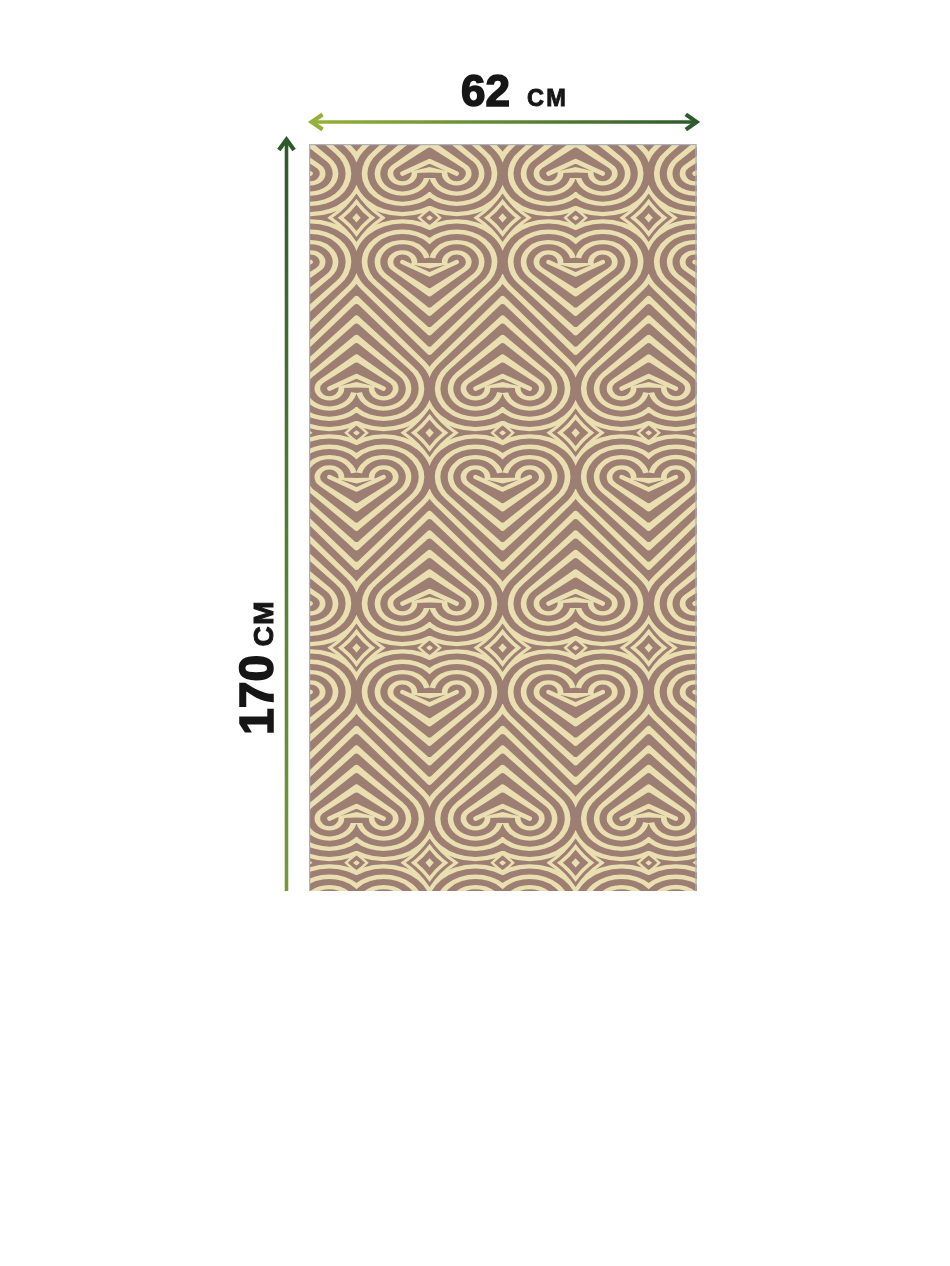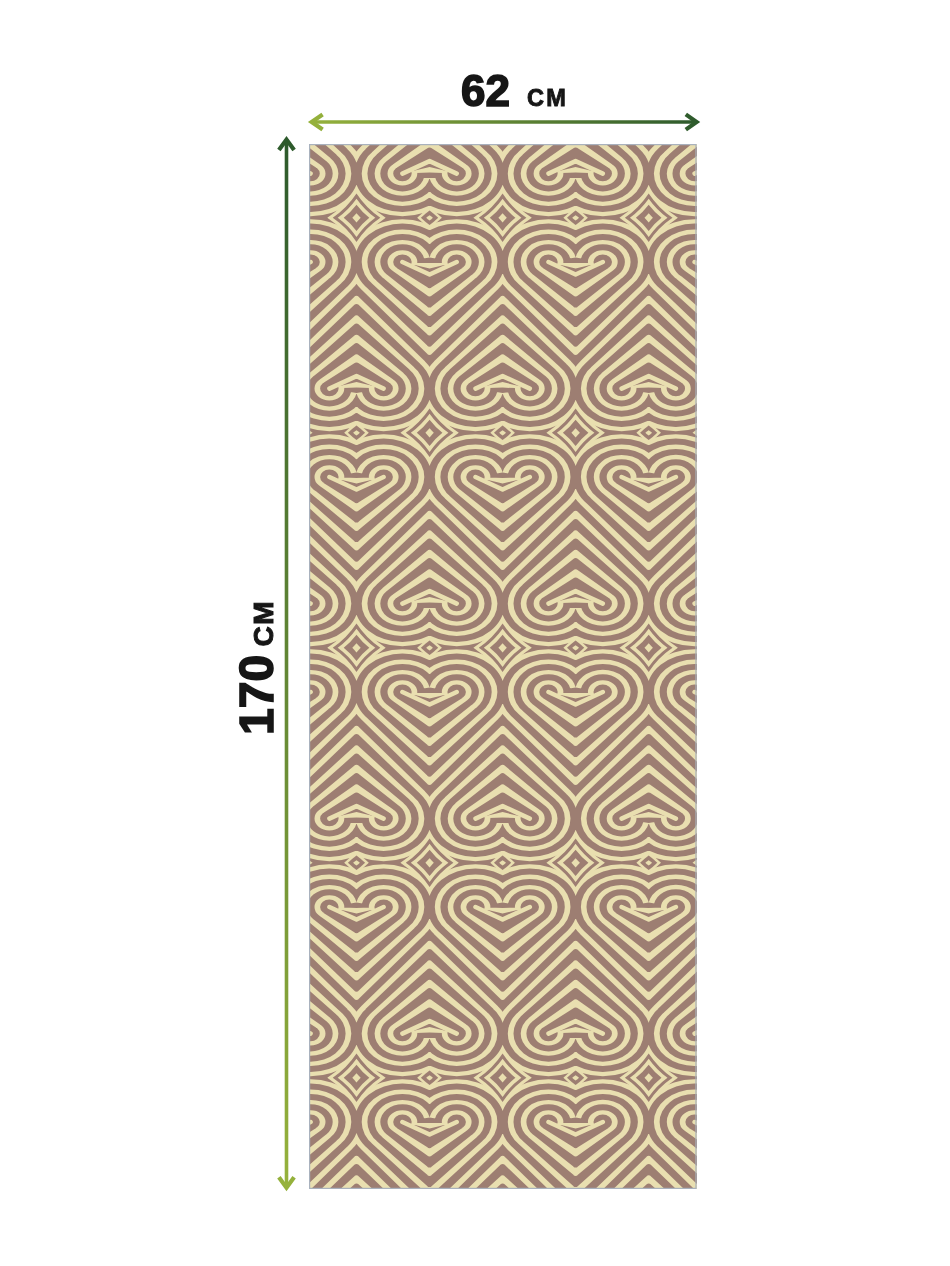--- a/index.html
+++ b/index.html
@@ -1,15 +1,15 @@
 <!DOCTYPE html>
 <html><head><meta charset="utf-8">
 <style>
 html,body{margin:0;padding:0;background:#fff}
-#page{position:relative;width:950px;height:1266px;background:#fff;overflow:hidden;font-family:"Liberation Sans",sans-serif}
+#page{position:relative;width:950px;height:891px;background:#fff;overflow:hidden;font-family:"Liberation Sans",sans-serif}
 </style></head>
 <body>
 
 <div id="page">
 
 <svg style="position:absolute;left:309px;top:144.2px" width="387.6" height="1045" viewBox="309 144.2 387.6 1045">
       <rect x="309" y="144.2" width="387.6" height="1045" fill="#9d7e72"></rect>
       <g>
         <path d="M103.8 47.2a79.4 63.3 0 1 1 158.8 0a79.4 63.3 0 1 1 -158.8 0M158.2 47.2a79.4 63.3 0 1 1 158.8 0a79.4 63.3 0 1 1 -158.8 0M207.8 176.7a2.6 2.6 0 1 1 5.2 0a2.6 2.6 0 1 1 -5.2 0M237.6 47.2L300.8 85.4L212.3 178.5L208.5 178.5L120 85.4L183.2 47.2ZM103.8 -41.2a79.4 63.3 0 1 1 158.8 0a79.4 63.3 0 1 1 -158.8 0M158.2 -41.2a79.4 63.3 0 1 1 158.8 0a79.4 63.3 0 1 1 -158.8 0M207.8 -170.7a2.6 2.6 0 1 1 5.2 0a2.6 2.6 0 1 1 -5.2 0M183.2 -41.2L120 -79.4L208.5 -172.5L212.3 -172.5L300.8 -79.4L237.6 -41.2ZM103.8 477.2a79.4 63.3 0 1 1 158.8 0a79.4 63.3 0 1 1 -158.8 0M158.2 477.2a79.4 63.3 0 1 1 158.8 0a79.4 63.3 0 1 1 -158.8 0M207.8 606.7a2.6 2.6 0 1 1 5.2 0a2.6 2.6 0 1 1 -5.2 0M237.6 477.2L300.8 515.4L212.3 608.5L208.5 608.5L120 515.4L183.2 477.2ZM103.8 388.8a79.4 63.3 0 1 1 158.8 0a79.4 63.3 0 1 1 -158.8 0M158.2 388.8a79.4 63.3 0 1 1 158.8 0a79.4 63.3 0 1 1 -158.8 0M207.8 259.3a2.6 2.6 0 1 1 5.2 0a2.6 2.6 0 1 1 -5.2 0M183.2 388.8L120 350.6L208.5 257.5L212.3 257.5L300.8 350.6L237.6 388.8ZM103.8 907.2a79.4 63.3 0 1 1 158.8 0a79.4 63.3 0 1 1 -158.8 0M158.2 907.2a79.4 63.3 0 1 1 158.8 0a79.4 63.3 0 1 1 -158.8 0M207.8 1036.7a2.6 2.6 0 1 1 5.2 0a2.6 2.6 0 1 1 -5.2 0M237.6 907.2L300.8 945.4L212.3 1038.5L208.5 1038.5L120 945.4L183.2 907.2ZM103.8 818.8a79.4 63.3 0 1 1 158.8 0a79.4 63.3 0 1 1 -158.8 0M158.2 818.8a79.4 63.3 0 1 1 158.8 0a79.4 63.3 0 1 1 -158.8 0M207.8 689.3a2.6 2.6 0 1 1 5.2 0a2.6 2.6 0 1 1 -5.2 0M183.2 818.8L120 780.6L208.5 687.5L212.3 687.5L300.8 780.6L237.6 818.8ZM103.8 1337.2a79.4 63.3 0 1 1 158.8 0a79.4 63.3 0 1 1 -158.8 0M158.2 1337.2a79.4 63.3 0 1 1 158.8 0a79.4 63.3 0 1 1 -158.8 0M207.8 1466.7a2.6 2.6 0 1 1 5.2 0a2.6 2.6 0 1 1 -5.2 0M237.6 1337.2L300.8 1375.4L212.3 1468.5L208.5 1468.5L120 1375.4L183.2 1337.2ZM103.8 1248.8a79.4 63.3 0 1 1 158.8 0a79.4 63.3 0 1 1 -158.8 0M158.2 1248.8a79.4 63.3 0 1 1 158.8 0a79.4 63.3 0 1 1 -158.8 0M207.8 1119.3a2.6 2.6 0 1 1 5.2 0a2.6 2.6 0 1 1 -5.2 0M183.2 1248.8L120 1210.6L208.5 1117.5L212.3 1117.5L300.8 1210.6L237.6 1248.8ZM176.9 262.2a79.4 63.3 0 1 1 158.8 0a79.4 63.3 0 1 1 -158.8 0M231.2 262.2a79.4 63.3 0 1 1 158.8 0a79.4 63.3 0 1 1 -158.8 0M280.8 391.7a2.6 2.6 0 1 1 5.2 0a2.6 2.6 0 1 1 -5.2 0M310.6 262.2L373.9 300.4L285.3 393.5L281.6 393.5L193 300.4L256.3 262.2ZM176.9 173.8a79.4 63.3 0 1 1 158.8 0a79.4 63.3 0 1 1 -158.8 0M231.2 173.8a79.4 63.3 0 1 1 158.8 0a79.4 63.3 0 1 1 -158.8 0M280.8 44.3a2.6 2.6 0 1 1 5.2 0a2.6 2.6 0 1 1 -5.2 0M256.3 173.8L193 135.6L281.6 42.5L285.3 42.5L373.9 135.6L310.6 173.8ZM176.9 692.2a79.4 63.3 0 1 1 158.8 0a79.4 63.3 0 1 1 -158.8 0M231.2 692.2a79.4 63.3 0 1 1 158.8 0a79.4 63.3 0 1 1 -158.8 0M280.8 821.7a2.6 2.6 0 1 1 5.2 0a2.6 2.6 0 1 1 -5.2 0M310.6 692.2L373.9 730.4L285.3 823.5L281.6 823.5L193 730.4L256.3 692.2ZM176.9 603.8a79.4 63.3 0 1 1 158.8 0a79.4 63.3 0 1 1 -158.8 0M231.2 603.8a79.4 63.3 0 1 1 158.8 0a79.4 63.3 0 1 1 -158.8 0M280.8 474.3a2.6 2.6 0 1 1 5.2 0a2.6 2.6 0 1 1 -5.2 0M256.3 603.8L193 565.6L281.6 472.5L285.3 472.5L373.9 565.6L310.6 603.8ZM176.9 1122.2a79.4 63.3 0 1 1 158.8 0a79.4 63.3 0 1 1 -158.8 0M231.2 1122.2a79.4 63.3 0 1 1 158.8 0a79.4 63.3 0 1 1 -158.8 0M280.8 1251.7a2.6 2.6 0 1 1 5.2 0a2.6 2.6 0 1 1 -5.2 0M310.6 1122.2L373.9 1160.4L285.3 1253.5L281.6 1253.5L193 1160.4L256.3 1122.2ZM176.9 1033.8a79.4 63.3 0 1 1 158.8 0a79.4 63.3 0 1 1 -158.8 0M231.2 1033.8a79.4 63.3 0 1 1 158.8 0a79.4 63.3 0 1 1 -158.8 0M280.8 904.3a2.6 2.6 0 1 1 5.2 0a2.6 2.6 0 1 1 -5.2 0M256.3 1033.8L193 995.6L281.6 902.5L285.3 902.5L373.9 995.6L310.6 1033.8ZM250 47.2a79.4 63.3 0 1 1 158.8 0a79.4 63.3 0 1 1 -158.8 0M304.2 47.2a79.4 63.3 0 1 1 158.8 0a79.4 63.3 0 1 1 -158.8 0M353.9 176.7a2.6 2.6 0 1 1 5.2 0a2.6 2.6 0 1 1 -5.2 0M383.6 47.2L446.9 85.4L358.4 178.5L354.6 178.5L266.1 85.4L329.4 47.2ZM250 -41.2a79.4 63.3 0 1 1 158.8 0a79.4 63.3 0 1 1 -158.8 0M304.2 -41.2a79.4 63.3 0 1 1 158.8 0a79.4 63.3 0 1 1 -158.8 0M353.9 -170.7a2.6 2.6 0 1 1 5.2 0a2.6 2.6 0 1 1 -5.2 0M329.4 -41.2L266.1 -79.4L354.6 -172.5L358.4 -172.5L446.9 -79.4L383.6 -41.2ZM250 477.2a79.4 63.3 0 1 1 158.8 0a79.4 63.3 0 1 1 -158.8 0M304.2 477.2a79.4 63.3 0 1 1 158.8 0a79.4 63.3 0 1 1 -158.8 0M353.9 606.7a2.6 2.6 0 1 1 5.2 0a2.6 2.6 0 1 1 -5.2 0M383.6 477.2L446.9 515.4L358.4 608.5L354.6 608.5L266.1 515.4L329.4 477.2ZM250 388.8a79.4 63.3 0 1 1 158.8 0a79.4 63.3 0 1 1 -158.8 0M304.2 388.8a79.4 63.3 0 1 1 158.8 0a79.4 63.3 0 1 1 -158.8 0M353.9 259.3a2.6 2.6 0 1 1 5.2 0a2.6 2.6 0 1 1 -5.2 0M329.4 388.8L266.1 350.6L354.6 257.5L358.4 257.5L446.9 350.6L383.6 388.8ZM250 907.2a79.4 63.3 0 1 1 158.8 0a79.4 63.3 0 1 1 -158.8 0M304.2 907.2a79.4 63.3 0 1 1 158.8 0a79.4 63.3 0 1 1 -158.8 0M353.9 1036.7a2.6 2.6 0 1 1 5.2 0a2.6 2.6 0 1 1 -5.2 0M383.6 907.2L446.9 945.4L358.4 1038.5L354.6 1038.5L266.1 945.4L329.4 907.2ZM250 818.8a79.4 63.3 0 1 1 158.8 0a79.4 63.3 0 1 1 -158.8 0M304.2 818.8a79.4 63.3 0 1 1 158.8 0a79.4 63.3 0 1 1 -158.8 0M353.9 689.3a2.6 2.6 0 1 1 5.2 0a2.6 2.6 0 1 1 -5.2 0M329.4 818.8L266.1 780.6L354.6 687.5L358.4 687.5L446.9 780.6L383.6 818.8ZM250 1337.2a79.4 63.3 0 1 1 158.8 0a79.4 63.3 0 1 1 -158.8 0M304.2 1337.2a79.4 63.3 0 1 1 158.8 0a79.4 63.3 0 1 1 -158.8 0M353.9 1466.7a2.6 2.6 0 1 1 5.2 0a2.6 2.6 0 1 1 -5.2 0M383.6 1337.2L446.9 1375.4L358.4 1468.5L354.6 1468.5L266.1 1375.4L329.4 1337.2ZM250 1248.8a79.4 63.3 0 1 1 158.8 0a79.4 63.3 0 1 1 -158.8 0M304.2 1248.8a79.4 63.3 0 1 1 158.8 0a79.4 63.3 0 1 1 -158.8 0M353.9 1119.3a2.6 2.6 0 1 1 5.2 0a2.6 2.6 0 1 1 -5.2 0M329.4 1248.8L266.1 1210.6L354.6 1117.5L358.4 1117.5L446.9 1210.6L383.6 1248.8ZM323 262.2a79.4 63.3 0 1 1 158.8 0a79.4 63.3 0 1 1 -158.8 0M377.3 262.2a79.4 63.3 0 1 1 158.8 0a79.4 63.3 0 1 1 -158.8 0M426.9 391.7a2.6 2.6 0 1 1 5.2 0a2.6 2.6 0 1 1 -5.2 0M456.7 262.2L520 300.4L431.4 393.5L427.7 393.5L339.1 300.4L402.4 262.2ZM323 173.8a79.4 63.3 0 1 1 158.8 0a79.4 63.3 0 1 1 -158.8 0M377.3 173.8a79.4 63.3 0 1 1 158.8 0a79.4 63.3 0 1 1 -158.8 0M426.9 44.3a2.6 2.6 0 1 1 5.2 0a2.6 2.6 0 1 1 -5.2 0M402.4 173.8L339.1 135.6L427.7 42.5L431.4 42.5L520 135.6L456.7 173.8ZM323 692.2a79.4 63.3 0 1 1 158.8 0a79.4 63.3 0 1 1 -158.8 0M377.3 692.2a79.4 63.3 0 1 1 158.8 0a79.4 63.3 0 1 1 -158.8 0M426.9 821.7a2.6 2.6 0 1 1 5.2 0a2.6 2.6 0 1 1 -5.2 0M456.7 692.2L520 730.4L431.4 823.5L427.7 823.5L339.1 730.4L402.4 692.2ZM323 603.8a79.4 63.3 0 1 1 158.8 0a79.4 63.3 0 1 1 -158.8 0M377.3 603.8a79.4 63.3 0 1 1 158.8 0a79.4 63.3 0 1 1 -158.8 0M426.9 474.3a2.6 2.6 0 1 1 5.2 0a2.6 2.6 0 1 1 -5.2 0M402.4 603.8L339.1 565.6L427.7 472.5L431.4 472.5L520 565.6L456.7 603.8ZM323 1122.2a79.4 63.3 0 1 1 158.8 0a79.4 63.3 0 1 1 -158.8 0M377.3 1122.2a79.4 63.3 0 1 1 158.8 0a79.4 63.3 0 1 1 -158.8 0M426.9 1251.7a2.6 2.6 0 1 1 5.2 0a2.6 2.6 0 1 1 -5.2 0M456.7 1122.2L520 1160.4L431.4 1253.5L427.7 1253.5L339.1 1160.4L402.4 1122.2ZM323 1033.8a79.4 63.3 0 1 1 158.8 0a79.4 63.3 0 1 1 -158.8 0M377.3 1033.8a79.4 63.3 0 1 1 158.8 0a79.4 63.3 0 1 1 -158.8 0M426.9 904.3a2.6 2.6 0 1 1 5.2 0a2.6 2.6 0 1 1 -5.2 0M402.4 1033.8L339.1 995.6L427.7 902.5L431.4 902.5L520 995.6L456.7 1033.8ZM396.1 47.2a79.4 63.3 0 1 1 158.8 0a79.4 63.3 0 1 1 -158.8 0M450.4 47.2a79.4 63.3 0 1 1 158.8 0a79.4 63.3 0 1 1 -158.8 0M500 176.7a2.6 2.6 0 1 1 5.2 0a2.6 2.6 0 1 1 -5.2 0M529.8 47.2L593 85.4L504.5 178.5L500.7 178.5L412.2 85.4L475.5 47.2ZM396.1 -41.2a79.4 63.3 0 1 1 158.8 0a79.4 63.3 0 1 1 -158.8 0M450.4 -41.2a79.4 63.3 0 1 1 158.8 0a79.4 63.3 0 1 1 -158.8 0M500 -170.7a2.6 2.6 0 1 1 5.2 0a2.6 2.6 0 1 1 -5.2 0M475.5 -41.2L412.2 -79.4L500.7 -172.5L504.5 -172.5L593 -79.4L529.8 -41.2ZM396.1 477.2a79.4 63.3 0 1 1 158.8 0a79.4 63.3 0 1 1 -158.8 0M450.4 477.2a79.4 63.3 0 1 1 158.8 0a79.4 63.3 0 1 1 -158.8 0M500 606.7a2.6 2.6 0 1 1 5.2 0a2.6 2.6 0 1 1 -5.2 0M529.8 477.2L593 515.4L504.5 608.5L500.7 608.5L412.2 515.4L475.5 477.2ZM396.1 388.8a79.4 63.3 0 1 1 158.8 0a79.4 63.3 0 1 1 -158.8 0M450.4 388.8a79.4 63.3 0 1 1 158.8 0a79.4 63.3 0 1 1 -158.8 0M500 259.3a2.6 2.6 0 1 1 5.2 0a2.6 2.6 0 1 1 -5.2 0M475.5 388.8L412.2 350.6L500.7 257.5L504.5 257.5L593 350.6L529.8 388.8ZM396.1 907.2a79.4 63.3 0 1 1 158.8 0a79.4 63.3 0 1 1 -158.8 0M450.4 907.2a79.4 63.3 0 1 1 158.8 0a79.4 63.3 0 1 1 -158.8 0M500 1036.7a2.6 2.6 0 1 1 5.2 0a2.6 2.6 0 1 1 -5.2 0M529.8 907.2L593 945.4L504.5 1038.5L500.7 1038.5L412.2 945.4L475.5 907.2ZM396.1 818.8a79.4 63.3 0 1 1 158.8 0a79.4 63.3 0 1 1 -158.8 0M450.4 818.8a79.4 63.3 0 1 1 158.8 0a79.4 63.3 0 1 1 -158.8 0M500 689.3a2.6 2.6 0 1 1 5.2 0a2.6 2.6 0 1 1 -5.2 0M475.5 818.8L412.2 780.6L500.7 687.5L504.5 687.5L593 780.6L529.8 818.8ZM396.1 1337.2a79.4 63.3 0 1 1 158.8 0a79.4 63.3 0 1 1 -158.8 0M450.4 1337.2a79.4 63.3 0 1 1 158.8 0a79.4 63.3 0 1 1 -158.8 0M500 1466.7a2.6 2.6 0 1 1 5.2 0a2.6 2.6 0 1 1 -5.2 0M529.8 1337.2L593 1375.4L504.5 1468.5L500.7 1468.5L412.2 1375.4L475.5 1337.2ZM396.1 1248.8a79.4 63.3 0 1 1 158.8 0a79.4 63.3 0 1 1 -158.8 0M450.4 1248.8a79.4 63.3 0 1 1 158.8 0a79.4 63.3 0 1 1 -158.8 0M500 1119.3a2.6 2.6 0 1 1 5.2 0a2.6 2.6 0 1 1 -5.2 0M475.5 1248.8L412.2 1210.6L500.7 1117.5L504.5 1117.5L593 1210.6L529.8 1248.8ZM469.1 262.2a79.4 63.3 0 1 1 158.8 0a79.4 63.3 0 1 1 -158.8 0M523.4 262.2a79.4 63.3 0 1 1 158.8 0a79.4 63.3 0 1 1 -158.8 0M573 391.7a2.6 2.6 0 1 1 5.2 0a2.6 2.6 0 1 1 -5.2 0M602.8 262.2L666.1 300.4L577.5 393.5L573.8 393.5L485.2 300.4L548.5 262.2ZM469.1 173.8a79.4 63.3 0 1 1 158.8 0a79.4 63.3 0 1 1 -158.8 0M523.4 173.8a79.4 63.3 0 1 1 158.8 0a79.4 63.3 0 1 1 -158.8 0M573 44.3a2.6 2.6 0 1 1 5.2 0a2.6 2.6 0 1 1 -5.2 0M548.5 173.8L485.2 135.6L573.8 42.5L577.5 42.5L666.1 135.6L602.8 173.8ZM469.1 692.2a79.4 63.3 0 1 1 158.8 0a79.4 63.3 0 1 1 -158.8 0M523.4 692.2a79.4 63.3 0 1 1 158.8 0a79.4 63.3 0 1 1 -158.8 0M573 821.7a2.6 2.6 0 1 1 5.2 0a2.6 2.6 0 1 1 -5.2 0M602.8 692.2L666.1 730.4L577.5 823.5L573.8 823.5L485.2 730.4L548.5 692.2ZM469.1 603.8a79.4 63.3 0 1 1 158.8 0a79.4 63.3 0 1 1 -158.8 0M523.4 603.8a79.4 63.3 0 1 1 158.8 0a79.4 63.3 0 1 1 -158.8 0M573 474.3a2.6 2.6 0 1 1 5.2 0a2.6 2.6 0 1 1 -5.2 0M548.5 603.8L485.2 565.6L573.8 472.5L577.5 472.5L666.1 565.6L602.8 603.8ZM469.1 1122.2a79.4 63.3 0 1 1 158.8 0a79.4 63.3 0 1 1 -158.8 0M523.4 1122.2a79.4 63.3 0 1 1 158.8 0a79.4 63.3 0 1 1 -158.8 0M573 1251.7a2.6 2.6 0 1 1 5.2 0a2.6 2.6 0 1 1 -5.2 0M602.8 1122.2L666.1 1160.4L577.5 1253.5L573.8 1253.5L485.2 1160.4L548.5 1122.2ZM469.1 1033.8a79.4 63.3 0 1 1 158.8 0a79.4 63.3 0 1 1 -158.8 0M523.4 1033.8a79.4 63.3 0 1 1 158.8 0a79.4 63.3 0 1 1 -158.8 0M573 904.3a2.6 2.6 0 1 1 5.2 0a2.6 2.6 0 1 1 -5.2 0M548.5 1033.8L485.2 995.6L573.8 902.5L577.5 902.5L666.1 995.6L602.8 1033.8ZM542.2 47.2a79.4 63.3 0 1 1 158.8 0a79.4 63.3 0 1 1 -158.8 0M596.5 47.2a79.4 63.3 0 1 1 158.8 0a79.4 63.3 0 1 1 -158.8 0M646.1 176.7a2.6 2.6 0 1 1 5.2 0a2.6 2.6 0 1 1 -5.2 0M675.9 47.2L739.1 85.4L650.6 178.5L646.8 178.5L558.3 85.4L621.6 47.2ZM542.2 -41.2a79.4 63.3 0 1 1 158.8 0a79.4 63.3 0 1 1 -158.8 0M596.5 -41.2a79.4 63.3 0 1 1 158.8 0a79.4 63.3 0 1 1 -158.8 0M646.1 -170.7a2.6 2.6 0 1 1 5.2 0a2.6 2.6 0 1 1 -5.2 0M621.6 -41.2L558.3 -79.4L646.8 -172.5L650.6 -172.5L739.1 -79.4L675.9 -41.2ZM542.2 477.2a79.4 63.3 0 1 1 158.8 0a79.4 63.3 0 1 1 -158.8 0M596.5 477.2a79.4 63.3 0 1 1 158.8 0a79.4 63.3 0 1 1 -158.8 0M646.1 606.7a2.6 2.6 0 1 1 5.2 0a2.6 2.6 0 1 1 -5.2 0M675.9 477.2L739.1 515.4L650.6 608.5L646.8 608.5L558.3 515.4L621.6 477.2ZM542.2 388.8a79.4 63.3 0 1 1 158.8 0a79.4 63.3 0 1 1 -158.8 0M596.5 388.8a79.4 63.3 0 1 1 158.8 0a79.4 63.3 0 1 1 -158.8 0M646.1 259.3a2.6 2.6 0 1 1 5.2 0a2.6 2.6 0 1 1 -5.2 0M621.6 388.8L558.3 350.6L646.8 257.5L650.6 257.5L739.1 350.6L675.9 388.8ZM542.2 907.2a79.4 63.3 0 1 1 158.8 0a79.4 63.3 0 1 1 -158.8 0M596.5 907.2a79.4 63.3 0 1 1 158.8 0a79.4 63.3 0 1 1 -158.8 0M646.1 1036.7a2.6 2.6 0 1 1 5.2 0a2.6 2.6 0 1 1 -5.2 0M675.9 907.2L739.1 945.4L650.6 1038.5L646.8 1038.5L558.3 945.4L621.6 907.2ZM542.2 818.8a79.4 63.3 0 1 1 158.8 0a79.4 63.3 0 1 1 -158.8 0M596.5 818.8a79.4 63.3 0 1 1 158.8 0a79.4 63.3 0 1 1 -158.8 0M646.1 689.3a2.6 2.6 0 1 1 5.2 0a2.6 2.6 0 1 1 -5.2 0M621.6 818.8L558.3 780.6L646.8 687.5L650.6 687.5L739.1 780.6L675.9 818.8ZM542.2 1337.2a79.4 63.3 0 1 1 158.8 0a79.4 63.3 0 1 1 -158.8 0M596.5 1337.2a79.4 63.3 0 1 1 158.8 0a79.4 63.3 0 1 1 -158.8 0M646.1 1466.7a2.6 2.6 0 1 1 5.2 0a2.6 2.6 0 1 1 -5.2 0M675.9 1337.2L739.1 1375.4L650.6 1468.5L646.8 1468.5L558.3 1375.4L621.6 1337.2ZM542.2 1248.8a79.4 63.3 0 1 1 158.8 0a79.4 63.3 0 1 1 -158.8 0M596.5 1248.8a79.4 63.3 0 1 1 158.8 0a79.4 63.3 0 1 1 -158.8 0M646.1 1119.3a2.6 2.6 0 1 1 5.2 0a2.6 2.6 0 1 1 -5.2 0M621.6 1248.8L558.3 1210.6L646.8 1117.5L650.6 1117.5L739.1 1210.6L675.9 1248.8ZM615.2 262.2a79.4 63.3 0 1 1 158.8 0a79.4 63.3 0 1 1 -158.8 0M669.5 262.2a79.4 63.3 0 1 1 158.8 0a79.4 63.3 0 1 1 -158.8 0M719.1 391.7a2.6 2.6 0 1 1 5.2 0a2.6 2.6 0 1 1 -5.2 0M748.9 262.2L812.2 300.4L723.6 393.5L719.9 393.5L631.3 300.4L694.6 262.2ZM615.2 173.8a79.4 63.3 0 1 1 158.8 0a79.4 63.3 0 1 1 -158.8 0M669.5 173.8a79.4 63.3 0 1 1 158.8 0a79.4 63.3 0 1 1 -158.8 0M719.1 44.3a2.6 2.6 0 1 1 5.2 0a2.6 2.6 0 1 1 -5.2 0M694.6 173.8L631.3 135.6L719.9 42.5L723.6 42.5L812.2 135.6L748.9 173.8ZM615.2 692.2a79.4 63.3 0 1 1 158.8 0a79.4 63.3 0 1 1 -158.8 0M669.5 692.2a79.4 63.3 0 1 1 158.8 0a79.4 63.3 0 1 1 -158.8 0M719.1 821.7a2.6 2.6 0 1 1 5.2 0a2.6 2.6 0 1 1 -5.2 0M748.9 692.2L812.2 730.4L723.6 823.5L719.9 823.5L631.3 730.4L694.6 692.2ZM615.2 603.8a79.4 63.3 0 1 1 158.8 0a79.4 63.3 0 1 1 -158.8 0M669.5 603.8a79.4 63.3 0 1 1 158.8 0a79.4 63.3 0 1 1 -158.8 0M719.1 474.3a2.6 2.6 0 1 1 5.2 0a2.6 2.6 0 1 1 -5.2 0M694.6 603.8L631.3 565.6L719.9 472.5L723.6 472.5L812.2 565.6L748.9 603.8ZM615.2 1122.2a79.4 63.3 0 1 1 158.8 0a79.4 63.3 0 1 1 -158.8 0M669.5 1122.2a79.4 63.3 0 1 1 158.8 0a79.4 63.3 0 1 1 -158.8 0M719.1 1251.7a2.6 2.6 0 1 1 5.2 0a2.6 2.6 0 1 1 -5.2 0M748.9 1122.2L812.2 1160.4L723.6 1253.5L719.9 1253.5L631.3 1160.4L694.6 1122.2ZM615.2 1033.8a79.4 63.3 0 1 1 158.8 0a79.4 63.3 0 1 1 -158.8 0M669.5 1033.8a79.4 63.3 0 1 1 158.8 0a79.4 63.3 0 1 1 -158.8 0M719.1 904.3a2.6 2.6 0 1 1 5.2 0a2.6 2.6 0 1 1 -5.2 0M694.6 1033.8L631.3 995.6L719.9 902.5L723.6 902.5L812.2 995.6L748.9 1033.8ZM688.2 47.2a79.4 63.3 0 1 1 158.8 0a79.4 63.3 0 1 1 -158.8 0M742.5 47.2a79.4 63.3 0 1 1 158.8 0a79.4 63.3 0 1 1 -158.8 0M792.2 176.7a2.6 2.6 0 1 1 5.2 0a2.6 2.6 0 1 1 -5.2 0M821.9 47.2L885.2 85.4L796.7 178.5L792.9 178.5L704.4 85.4L767.6 47.2ZM688.2 -41.2a79.4 63.3 0 1 1 158.8 0a79.4 63.3 0 1 1 -158.8 0M742.5 -41.2a79.4 63.3 0 1 1 158.8 0a79.4 63.3 0 1 1 -158.8 0M792.2 -170.7a2.6 2.6 0 1 1 5.2 0a2.6 2.6 0 1 1 -5.2 0M767.6 -41.2L704.4 -79.4L792.9 -172.5L796.7 -172.5L885.2 -79.4L821.9 -41.2ZM688.2 477.2a79.4 63.3 0 1 1 158.8 0a79.4 63.3 0 1 1 -158.8 0M742.5 477.2a79.4 63.3 0 1 1 158.8 0a79.4 63.3 0 1 1 -158.8 0M792.2 606.7a2.6 2.6 0 1 1 5.2 0a2.6 2.6 0 1 1 -5.2 0M821.9 477.2L885.2 515.4L796.7 608.5L792.9 608.5L704.4 515.4L767.6 477.2ZM688.2 388.8a79.4 63.3 0 1 1 158.8 0a79.4 63.3 0 1 1 -158.8 0M742.5 388.8a79.4 63.3 0 1 1 158.8 0a79.4 63.3 0 1 1 -158.8 0M792.2 259.3a2.6 2.6 0 1 1 5.2 0a2.6 2.6 0 1 1 -5.2 0M767.6 388.8L704.4 350.6L792.9 257.5L796.7 257.5L885.2 350.6L821.9 388.8ZM688.2 907.2a79.4 63.3 0 1 1 158.8 0a79.4 63.3 0 1 1 -158.8 0M742.5 907.2a79.4 63.3 0 1 1 158.8 0a79.4 63.3 0 1 1 -158.8 0M792.2 1036.7a2.6 2.6 0 1 1 5.2 0a2.6 2.6 0 1 1 -5.2 0M821.9 907.2L885.2 945.4L796.7 1038.5L792.9 1038.5L704.4 945.4L767.6 907.2ZM688.2 818.8a79.4 63.3 0 1 1 158.8 0a79.4 63.3 0 1 1 -158.8 0M742.5 818.8a79.4 63.3 0 1 1 158.8 0a79.4 63.3 0 1 1 -158.8 0M792.2 689.3a2.6 2.6 0 1 1 5.2 0a2.6 2.6 0 1 1 -5.2 0M767.6 818.8L704.4 780.6L792.9 687.5L796.7 687.5L885.2 780.6L821.9 818.8ZM688.2 1337.2a79.4 63.3 0 1 1 158.8 0a79.4 63.3 0 1 1 -158.8 0M742.5 1337.2a79.4 63.3 0 1 1 158.8 0a79.4 63.3 0 1 1 -158.8 0M792.2 1466.7a2.6 2.6 0 1 1 5.2 0a2.6 2.6 0 1 1 -5.2 0M821.9 1337.2L885.2 1375.4L796.7 1468.5L792.9 1468.5L704.4 1375.4L767.6 1337.2ZM688.2 1248.8a79.4 63.3 0 1 1 158.8 0a79.4 63.3 0 1 1 -158.8 0M742.5 1248.8a79.4 63.3 0 1 1 158.8 0a79.4 63.3 0 1 1 -158.8 0M792.2 1119.3a2.6 2.6 0 1 1 5.2 0a2.6 2.6 0 1 1 -5.2 0M767.6 1248.8L704.4 1210.6L792.9 1117.5L796.7 1117.5L885.2 1210.6L821.9 1248.8Z" fill="#e9dfb0"></path>
         <path d="M109.5 47.2a73.8 59 0 1 1 147.5 0a73.8 59 0 1 1 -147.5 0M163.8 47.2a73.8 59 0 1 1 147.5 0a73.8 59 0 1 1 -147.5 0M207.8 168.4a2.6 2.6 0 1 1 5.2 0a2.6 2.6 0 1 1 -5.2 0M237.6 47.2L296 83.1L212.3 170.2L208.5 170.2L124.8 83.1L183.2 47.2ZM109.5 -41.2a73.8 59 0 1 1 147.5 0a73.8 59 0 1 1 -147.5 0M163.8 -41.2a73.8 59 0 1 1 147.5 0a73.8 59 0 1 1 -147.5 0M207.8 -162.4a2.6 2.6 0 1 1 5.2 0a2.6 2.6 0 1 1 -5.2 0M183.2 -41.2L124.8 -77.1L208.5 -164.2L212.3 -164.2L296 -77.1L237.6 -41.2ZM109.5 477.2a73.8 59 0 1 1 147.5 0a73.8 59 0 1 1 -147.5 0M163.8 477.2a73.8 59 0 1 1 147.5 0a73.8 59 0 1 1 -147.5 0M207.8 598.4a2.6 2.6 0 1 1 5.2 0a2.6 2.6 0 1 1 -5.2 0M237.6 477.2L296 513.1L212.3 600.2L208.5 600.2L124.8 513.1L183.2 477.2ZM109.5 388.8a73.8 59 0 1 1 147.5 0a73.8 59 0 1 1 -147.5 0M163.8 388.8a73.8 59 0 1 1 147.5 0a73.8 59 0 1 1 -147.5 0M207.8 267.6a2.6 2.6 0 1 1 5.2 0a2.6 2.6 0 1 1 -5.2 0M183.2 388.8L124.8 352.9L208.5 265.8L212.3 265.8L296 352.9L237.6 388.8ZM109.5 907.2a73.8 59 0 1 1 147.5 0a73.8 59 0 1 1 -147.5 0M163.8 907.2a73.8 59 0 1 1 147.5 0a73.8 59 0 1 1 -147.5 0M207.8 1028.4a2.6 2.6 0 1 1 5.2 0a2.6 2.6 0 1 1 -5.2 0M237.6 907.2L296 943.1L212.3 1030.2L208.5 1030.2L124.8 943.1L183.2 907.2ZM109.5 818.8a73.8 59 0 1 1 147.5 0a73.8 59 0 1 1 -147.5 0M163.8 818.8a73.8 59 0 1 1 147.5 0a73.8 59 0 1 1 -147.5 0M207.8 697.6a2.6 2.6 0 1 1 5.2 0a2.6 2.6 0 1 1 -5.2 0M183.2 818.8L124.8 782.9L208.5 695.8L212.3 695.8L296 782.9L237.6 818.8ZM109.5 1337.2a73.8 59 0 1 1 147.5 0a73.8 59 0 1 1 -147.5 0M163.8 1337.2a73.8 59 0 1 1 147.5 0a73.8 59 0 1 1 -147.5 0M207.8 1458.4a2.6 2.6 0 1 1 5.2 0a2.6 2.6 0 1 1 -5.2 0M237.6 1337.2L296 1373.1L212.3 1460.2L208.5 1460.2L124.8 1373.1L183.2 1337.2ZM109.5 1248.8a73.8 59 0 1 1 147.5 0a73.8 59 0 1 1 -147.5 0M163.8 1248.8a73.8 59 0 1 1 147.5 0a73.8 59 0 1 1 -147.5 0M207.8 1127.6a2.6 2.6 0 1 1 5.2 0a2.6 2.6 0 1 1 -5.2 0M183.2 1248.8L124.8 1212.9L208.5 1125.8L212.3 1125.8L296 1212.9L237.6 1248.8ZM182.6 262.2a73.8 59 0 1 1 147.5 0a73.8 59 0 1 1 -147.5 0M236.8 262.2a73.8 59 0 1 1 147.5 0a73.8 59 0 1 1 -147.5 0M280.8 383.4a2.6 2.6 0 1 1 5.2 0a2.6 2.6 0 1 1 -5.2 0M310.6 262.2L369.1 298.1L285.3 385.2L281.6 385.2L197.8 298.1L256.3 262.2ZM182.6 173.8a73.8 59 0 1 1 147.5 0a73.8 59 0 1 1 -147.5 0M236.8 173.8a73.8 59 0 1 1 147.5 0a73.8 59 0 1 1 -147.5 0M280.8 52.6a2.6 2.6 0 1 1 5.2 0a2.6 2.6 0 1 1 -5.2 0M256.3 173.8L197.8 137.9L281.6 50.8L285.3 50.8L369.1 137.9L310.6 173.8ZM182.6 692.2a73.8 59 0 1 1 147.5 0a73.8 59 0 1 1 -147.5 0M236.8 692.2a73.8 59 0 1 1 147.5 0a73.8 59 0 1 1 -147.5 0M280.8 813.4a2.6 2.6 0 1 1 5.2 0a2.6 2.6 0 1 1 -5.2 0M310.6 692.2L369.1 728.1L285.3 815.2L281.6 815.2L197.8 728.1L256.3 692.2ZM182.6 603.8a73.8 59 0 1 1 147.5 0a73.8 59 0 1 1 -147.5 0M236.8 603.8a73.8 59 0 1 1 147.5 0a73.8 59 0 1 1 -147.5 0M280.8 482.6a2.6 2.6 0 1 1 5.2 0a2.6 2.6 0 1 1 -5.2 0M256.3 603.8L197.8 567.9L281.6 480.8L285.3 480.8L369.1 567.9L310.6 603.8ZM182.6 1122.2a73.8 59 0 1 1 147.5 0a73.8 59 0 1 1 -147.5 0M236.8 1122.2a73.8 59 0 1 1 147.5 0a73.8 59 0 1 1 -147.5 0M280.8 1243.4a2.6 2.6 0 1 1 5.2 0a2.6 2.6 0 1 1 -5.2 0M310.6 1122.2L369.1 1158.1L285.3 1245.2L281.6 1245.2L197.8 1158.1L256.3 1122.2ZM182.6 1033.8a73.8 59 0 1 1 147.5 0a73.8 59 0 1 1 -147.5 0M236.8 1033.8a73.8 59 0 1 1 147.5 0a73.8 59 0 1 1 -147.5 0M280.8 912.6a2.6 2.6 0 1 1 5.2 0a2.6 2.6 0 1 1 -5.2 0M256.3 1033.8L197.8 997.9L281.6 910.8L285.3 910.8L369.1 997.9L310.6 1033.8ZM255.6 47.2a73.8 59 0 1 1 147.5 0a73.8 59 0 1 1 -147.5 0M309.9 47.2a73.8 59 0 1 1 147.5 0a73.8 59 0 1 1 -147.5 0M353.9 168.4a2.6 2.6 0 1 1 5.2 0a2.6 2.6 0 1 1 -5.2 0M383.6 47.2L442.1 83.1L358.4 170.2L354.6 170.2L270.9 83.1L329.4 47.2ZM255.6 -41.2a73.8 59 0 1 1 147.5 0a73.8 59 0 1 1 -147.5 0M309.9 -41.2a73.8 59 0 1 1 147.5 0a73.8 59 0 1 1 -147.5 0M353.9 -162.4a2.6 2.6 0 1 1 5.2 0a2.6 2.6 0 1 1 -5.2 0M329.4 -41.2L270.9 -77.1L354.6 -164.2L358.4 -164.2L442.1 -77.1L383.6 -41.2ZM255.6 477.2a73.8 59 0 1 1 147.5 0a73.8 59 0 1 1 -147.5 0M309.9 477.2a73.8 59 0 1 1 147.5 0a73.8 59 0 1 1 -147.5 0M353.9 598.4a2.6 2.6 0 1 1 5.2 0a2.6 2.6 0 1 1 -5.2 0M383.6 477.2L442.1 513.1L358.4 600.2L354.6 600.2L270.9 513.1L329.4 477.2ZM255.6 388.8a73.8 59 0 1 1 147.5 0a73.8 59 0 1 1 -147.5 0M309.9 388.8a73.8 59 0 1 1 147.5 0a73.8 59 0 1 1 -147.5 0M353.9 267.6a2.6 2.6 0 1 1 5.2 0a2.6 2.6 0 1 1 -5.2 0M329.4 388.8L270.9 352.9L354.6 265.8L358.4 265.8L442.1 352.9L383.6 388.8ZM255.6 907.2a73.8 59 0 1 1 147.5 0a73.8 59 0 1 1 -147.5 0M309.9 907.2a73.8 59 0 1 1 147.5 0a73.8 59 0 1 1 -147.5 0M353.9 1028.4a2.6 2.6 0 1 1 5.2 0a2.6 2.6 0 1 1 -5.2 0M383.6 907.2L442.1 943.1L358.4 1030.2L354.6 1030.2L270.9 943.1L329.4 907.2ZM255.6 818.8a73.8 59 0 1 1 147.5 0a73.8 59 0 1 1 -147.5 0M309.9 818.8a73.8 59 0 1 1 147.5 0a73.8 59 0 1 1 -147.5 0M353.9 697.6a2.6 2.6 0 1 1 5.2 0a2.6 2.6 0 1 1 -5.2 0M329.4 818.8L270.9 782.9L354.6 695.8L358.4 695.8L442.1 782.9L383.6 818.8ZM255.6 1337.2a73.8 59 0 1 1 147.5 0a73.8 59 0 1 1 -147.5 0M309.9 1337.2a73.8 59 0 1 1 147.5 0a73.8 59 0 1 1 -147.5 0M353.9 1458.4a2.6 2.6 0 1 1 5.2 0a2.6 2.6 0 1 1 -5.2 0M383.6 1337.2L442.1 1373.1L358.4 1460.2L354.6 1460.2L270.9 1373.1L329.4 1337.2ZM255.6 1248.8a73.8 59 0 1 1 147.5 0a73.8 59 0 1 1 -147.5 0M309.9 1248.8a73.8 59 0 1 1 147.5 0a73.8 59 0 1 1 -147.5 0M353.9 1127.6a2.6 2.6 0 1 1 5.2 0a2.6 2.6 0 1 1 -5.2 0M329.4 1248.8L270.9 1212.9L354.6 1125.8L358.4 1125.8L442.1 1212.9L383.6 1248.8ZM328.7 262.2a73.8 59 0 1 1 147.5 0a73.8 59 0 1 1 -147.5 0M382.9 262.2a73.8 59 0 1 1 147.5 0a73.8 59 0 1 1 -147.5 0M426.9 383.4a2.6 2.6 0 1 1 5.2 0a2.6 2.6 0 1 1 -5.2 0M456.7 262.2L515.2 298.1L431.4 385.2L427.7 385.2L343.9 298.1L402.4 262.2ZM328.7 173.8a73.8 59 0 1 1 147.5 0a73.8 59 0 1 1 -147.5 0M382.9 173.8a73.8 59 0 1 1 147.5 0a73.8 59 0 1 1 -147.5 0M426.9 52.6a2.6 2.6 0 1 1 5.2 0a2.6 2.6 0 1 1 -5.2 0M402.4 173.8L343.9 137.9L427.7 50.8L431.4 50.8L515.2 137.9L456.7 173.8ZM328.7 692.2a73.8 59 0 1 1 147.5 0a73.8 59 0 1 1 -147.5 0M382.9 692.2a73.8 59 0 1 1 147.5 0a73.8 59 0 1 1 -147.5 0M426.9 813.4a2.6 2.6 0 1 1 5.2 0a2.6 2.6 0 1 1 -5.2 0M456.7 692.2L515.2 728.1L431.4 815.2L427.7 815.2L343.9 728.1L402.4 692.2ZM328.7 603.8a73.8 59 0 1 1 147.5 0a73.8 59 0 1 1 -147.5 0M382.9 603.8a73.8 59 0 1 1 147.5 0a73.8 59 0 1 1 -147.5 0M426.9 482.6a2.6 2.6 0 1 1 5.2 0a2.6 2.6 0 1 1 -5.2 0M402.4 603.8L343.9 567.9L427.7 480.8L431.4 480.8L515.2 567.9L456.7 603.8ZM328.7 1122.2a73.8 59 0 1 1 147.5 0a73.8 59 0 1 1 -147.5 0M382.9 1122.2a73.8 59 0 1 1 147.5 0a73.8 59 0 1 1 -147.5 0M426.9 1243.4a2.6 2.6 0 1 1 5.2 0a2.6 2.6 0 1 1 -5.2 0M456.7 1122.2L515.2 1158.1L431.4 1245.2L427.7 1245.2L343.9 1158.1L402.4 1122.2ZM328.7 1033.8a73.8 59 0 1 1 147.5 0a73.8 59 0 1 1 -147.5 0M382.9 1033.8a73.8 59 0 1 1 147.5 0a73.8 59 0 1 1 -147.5 0M426.9 912.6a2.6 2.6 0 1 1 5.2 0a2.6 2.6 0 1 1 -5.2 0M402.4 1033.8L343.9 997.9L427.7 910.8L431.4 910.8L515.2 997.9L456.7 1033.8ZM401.7 47.2a73.8 59 0 1 1 147.5 0a73.8 59 0 1 1 -147.5 0M456 47.2a73.8 59 0 1 1 147.5 0a73.8 59 0 1 1 -147.5 0M500 168.4a2.6 2.6 0 1 1 5.2 0a2.6 2.6 0 1 1 -5.2 0M529.8 47.2L588.2 83.1L504.5 170.2L500.7 170.2L417 83.1L475.5 47.2ZM401.7 -41.2a73.8 59 0 1 1 147.5 0a73.8 59 0 1 1 -147.5 0M456 -41.2a73.8 59 0 1 1 147.5 0a73.8 59 0 1 1 -147.5 0M500 -162.4a2.6 2.6 0 1 1 5.2 0a2.6 2.6 0 1 1 -5.2 0M475.5 -41.2L417 -77.1L500.7 -164.2L504.5 -164.2L588.2 -77.1L529.8 -41.2ZM401.7 477.2a73.8 59 0 1 1 147.5 0a73.8 59 0 1 1 -147.5 0M456 477.2a73.8 59 0 1 1 147.5 0a73.8 59 0 1 1 -147.5 0M500 598.4a2.6 2.6 0 1 1 5.2 0a2.6 2.6 0 1 1 -5.2 0M529.8 477.2L588.2 513.1L504.5 600.2L500.7 600.2L417 513.1L475.5 477.2ZM401.7 388.8a73.8 59 0 1 1 147.5 0a73.8 59 0 1 1 -147.5 0M456 388.8a73.8 59 0 1 1 147.5 0a73.8 59 0 1 1 -147.5 0M500 267.6a2.6 2.6 0 1 1 5.2 0a2.6 2.6 0 1 1 -5.2 0M475.5 388.8L417 352.9L500.7 265.8L504.5 265.8L588.2 352.9L529.8 388.8ZM401.7 907.2a73.8 59 0 1 1 147.5 0a73.8 59 0 1 1 -147.5 0M456 907.2a73.8 59 0 1 1 147.5 0a73.8 59 0 1 1 -147.5 0M500 1028.4a2.6 2.6 0 1 1 5.2 0a2.6 2.6 0 1 1 -5.2 0M529.8 907.2L588.2 943.1L504.5 1030.2L500.7 1030.2L417 943.1L475.5 907.2ZM401.7 818.8a73.8 59 0 1 1 147.5 0a73.8 59 0 1 1 -147.5 0M456 818.8a73.8 59 0 1 1 147.5 0a73.8 59 0 1 1 -147.5 0M500 697.6a2.6 2.6 0 1 1 5.2 0a2.6 2.6 0 1 1 -5.2 0M475.5 818.8L417 782.9L500.7 695.8L504.5 695.8L588.2 782.9L529.8 818.8ZM401.7 1337.2a73.8 59 0 1 1 147.5 0a73.8 59 0 1 1 -147.5 0M456 1337.2a73.8 59 0 1 1 147.5 0a73.8 59 0 1 1 -147.5 0M500 1458.4a2.6 2.6 0 1 1 5.2 0a2.6 2.6 0 1 1 -5.2 0M529.8 1337.2L588.2 1373.1L504.5 1460.2L500.7 1460.2L417 1373.1L475.5 1337.2ZM401.7 1248.8a73.8 59 0 1 1 147.5 0a73.8 59 0 1 1 -147.5 0M456 1248.8a73.8 59 0 1 1 147.5 0a73.8 59 0 1 1 -147.5 0M500 1127.6a2.6 2.6 0 1 1 5.2 0a2.6 2.6 0 1 1 -5.2 0M475.5 1248.8L417 1212.9L500.7 1125.8L504.5 1125.8L588.2 1212.9L529.8 1248.8ZM474.8 262.2a73.8 59 0 1 1 147.5 0a73.8 59 0 1 1 -147.5 0M529 262.2a73.8 59 0 1 1 147.5 0a73.8 59 0 1 1 -147.5 0M573 383.4a2.6 2.6 0 1 1 5.2 0a2.6 2.6 0 1 1 -5.2 0M602.8 262.2L661.3 298.1L577.5 385.2L573.8 385.2L490 298.1L548.5 262.2ZM474.8 173.8a73.8 59 0 1 1 147.5 0a73.8 59 0 1 1 -147.5 0M529 173.8a73.8 59 0 1 1 147.5 0a73.8 59 0 1 1 -147.5 0M573 52.6a2.6 2.6 0 1 1 5.2 0a2.6 2.6 0 1 1 -5.2 0M548.5 173.8L490 137.9L573.8 50.8L577.5 50.8L661.3 137.9L602.8 173.8ZM474.8 692.2a73.8 59 0 1 1 147.5 0a73.8 59 0 1 1 -147.5 0M529 692.2a73.8 59 0 1 1 147.5 0a73.8 59 0 1 1 -147.5 0M573 813.4a2.6 2.6 0 1 1 5.2 0a2.6 2.6 0 1 1 -5.2 0M602.8 692.2L661.3 728.1L577.5 815.2L573.8 815.2L490 728.1L548.5 692.2ZM474.8 603.8a73.8 59 0 1 1 147.5 0a73.8 59 0 1 1 -147.5 0M529 603.8a73.8 59 0 1 1 147.5 0a73.8 59 0 1 1 -147.5 0M573 482.6a2.6 2.6 0 1 1 5.2 0a2.6 2.6 0 1 1 -5.2 0M548.5 603.8L490 567.9L573.8 480.8L577.5 480.8L661.3 567.9L602.8 603.8ZM474.8 1122.2a73.8 59 0 1 1 147.5 0a73.8 59 0 1 1 -147.5 0M529 1122.2a73.8 59 0 1 1 147.5 0a73.8 59 0 1 1 -147.5 0M573 1243.4a2.6 2.6 0 1 1 5.2 0a2.6 2.6 0 1 1 -5.2 0M602.8 1122.2L661.3 1158.1L577.5 1245.2L573.8 1245.2L490 1158.1L548.5 1122.2ZM474.8 1033.8a73.8 59 0 1 1 147.5 0a73.8 59 0 1 1 -147.5 0M529 1033.8a73.8 59 0 1 1 147.5 0a73.8 59 0 1 1 -147.5 0M573 912.6a2.6 2.6 0 1 1 5.2 0a2.6 2.6 0 1 1 -5.2 0M548.5 1033.8L490 997.9L573.8 910.8L577.5 910.8L661.3 997.9L602.8 1033.8ZM547.8 47.2a73.8 59 0 1 1 147.5 0a73.8 59 0 1 1 -147.5 0M602.1 47.2a73.8 59 0 1 1 147.5 0a73.8 59 0 1 1 -147.5 0M646.1 168.4a2.6 2.6 0 1 1 5.2 0a2.6 2.6 0 1 1 -5.2 0M675.9 47.2L734.3 83.1L650.6 170.2L646.8 170.2L563.1 83.1L621.6 47.2ZM547.8 -41.2a73.8 59 0 1 1 147.5 0a73.8 59 0 1 1 -147.5 0M602.1 -41.2a73.8 59 0 1 1 147.5 0a73.8 59 0 1 1 -147.5 0M646.1 -162.4a2.6 2.6 0 1 1 5.2 0a2.6 2.6 0 1 1 -5.2 0M621.6 -41.2L563.1 -77.1L646.8 -164.2L650.6 -164.2L734.3 -77.1L675.9 -41.2ZM547.8 477.2a73.8 59 0 1 1 147.5 0a73.8 59 0 1 1 -147.5 0M602.1 477.2a73.8 59 0 1 1 147.5 0a73.8 59 0 1 1 -147.5 0M646.1 598.4a2.6 2.6 0 1 1 5.2 0a2.6 2.6 0 1 1 -5.2 0M675.9 477.2L734.3 513.1L650.6 600.2L646.8 600.2L563.1 513.1L621.6 477.2ZM547.8 388.8a73.8 59 0 1 1 147.5 0a73.8 59 0 1 1 -147.5 0M602.1 388.8a73.8 59 0 1 1 147.5 0a73.8 59 0 1 1 -147.5 0M646.1 267.6a2.6 2.6 0 1 1 5.2 0a2.6 2.6 0 1 1 -5.2 0M621.6 388.8L563.1 352.9L646.8 265.8L650.6 265.8L734.3 352.9L675.9 388.8ZM547.8 907.2a73.8 59 0 1 1 147.5 0a73.8 59 0 1 1 -147.5 0M602.1 907.2a73.8 59 0 1 1 147.5 0a73.8 59 0 1 1 -147.5 0M646.1 1028.4a2.6 2.6 0 1 1 5.2 0a2.6 2.6 0 1 1 -5.2 0M675.9 907.2L734.3 943.1L650.6 1030.2L646.8 1030.2L563.1 943.1L621.6 907.2ZM547.8 818.8a73.8 59 0 1 1 147.5 0a73.8 59 0 1 1 -147.5 0M602.1 818.8a73.8 59 0 1 1 147.5 0a73.8 59 0 1 1 -147.5 0M646.1 697.6a2.6 2.6 0 1 1 5.2 0a2.6 2.6 0 1 1 -5.2 0M621.6 818.8L563.1 782.9L646.8 695.8L650.6 695.8L734.3 782.9L675.9 818.8ZM547.8 1337.2a73.8 59 0 1 1 147.5 0a73.8 59 0 1 1 -147.5 0M602.1 1337.2a73.8 59 0 1 1 147.5 0a73.8 59 0 1 1 -147.5 0M646.1 1458.4a2.6 2.6 0 1 1 5.2 0a2.6 2.6 0 1 1 -5.2 0M675.9 1337.2L734.3 1373.1L650.6 1460.2L646.8 1460.2L563.1 1373.1L621.6 1337.2ZM547.8 1248.8a73.8 59 0 1 1 147.5 0a73.8 59 0 1 1 -147.5 0M602.1 1248.8a73.8 59 0 1 1 147.5 0a73.8 59 0 1 1 -147.5 0M646.1 1127.6a2.6 2.6 0 1 1 5.2 0a2.6 2.6 0 1 1 -5.2 0M621.6 1248.8L563.1 1212.9L646.8 1125.8L650.6 1125.8L734.3 1212.9L675.9 1248.8ZM620.9 262.2a73.8 59 0 1 1 147.5 0a73.8 59 0 1 1 -147.5 0M675.1 262.2a73.8 59 0 1 1 147.5 0a73.8 59 0 1 1 -147.5 0M719.1 383.4a2.6 2.6 0 1 1 5.2 0a2.6 2.6 0 1 1 -5.2 0M748.9 262.2L807.4 298.1L723.6 385.2L719.9 385.2L636.1 298.1L694.6 262.2ZM620.9 173.8a73.8 59 0 1 1 147.5 0a73.8 59 0 1 1 -147.5 0M675.1 173.8a73.8 59 0 1 1 147.5 0a73.8 59 0 1 1 -147.5 0M719.1 52.6a2.6 2.6 0 1 1 5.2 0a2.6 2.6 0 1 1 -5.2 0M694.6 173.8L636.1 137.9L719.9 50.8L723.6 50.8L807.4 137.9L748.9 173.8ZM620.9 692.2a73.8 59 0 1 1 147.5 0a73.8 59 0 1 1 -147.5 0M675.1 692.2a73.8 59 0 1 1 147.5 0a73.8 59 0 1 1 -147.5 0M719.1 813.4a2.6 2.6 0 1 1 5.2 0a2.6 2.6 0 1 1 -5.2 0M748.9 692.2L807.4 728.1L723.6 815.2L719.9 815.2L636.1 728.1L694.6 692.2ZM620.9 603.8a73.8 59 0 1 1 147.5 0a73.8 59 0 1 1 -147.5 0M675.1 603.8a73.8 59 0 1 1 147.5 0a73.8 59 0 1 1 -147.5 0M719.1 482.6a2.6 2.6 0 1 1 5.2 0a2.6 2.6 0 1 1 -5.2 0M694.6 603.8L636.1 567.9L719.9 480.8L723.6 480.8L807.4 567.9L748.9 603.8ZM620.9 1122.2a73.8 59 0 1 1 147.5 0a73.8 59 0 1 1 -147.5 0M675.1 1122.2a73.8 59 0 1 1 147.5 0a73.8 59 0 1 1 -147.5 0M719.1 1243.4a2.6 2.6 0 1 1 5.2 0a2.6 2.6 0 1 1 -5.2 0M748.9 1122.2L807.4 1158.1L723.6 1245.2L719.9 1245.2L636.1 1158.1L694.6 1122.2ZM620.9 1033.8a73.8 59 0 1 1 147.5 0a73.8 59 0 1 1 -147.5 0M675.1 1033.8a73.8 59 0 1 1 147.5 0a73.8 59 0 1 1 -147.5 0M719.1 912.6a2.6 2.6 0 1 1 5.2 0a2.6 2.6 0 1 1 -5.2 0M694.6 1033.8L636.1 997.9L719.9 910.8L723.6 910.8L807.4 997.9L748.9 1033.8ZM693.9 47.2a73.8 59 0 1 1 147.5 0a73.8 59 0 1 1 -147.5 0M748.2 47.2a73.8 59 0 1 1 147.5 0a73.8 59 0 1 1 -147.5 0M792.2 168.4a2.6 2.6 0 1 1 5.2 0a2.6 2.6 0 1 1 -5.2 0M821.9 47.2L880.4 83.1L796.7 170.2L792.9 170.2L709.2 83.1L767.6 47.2ZM693.9 -41.2a73.8 59 0 1 1 147.5 0a73.8 59 0 1 1 -147.5 0M748.2 -41.2a73.8 59 0 1 1 147.5 0a73.8 59 0 1 1 -147.5 0M792.2 -162.4a2.6 2.6 0 1 1 5.2 0a2.6 2.6 0 1 1 -5.2 0M767.6 -41.2L709.2 -77.1L792.9 -164.2L796.7 -164.2L880.4 -77.1L821.9 -41.2ZM693.9 477.2a73.8 59 0 1 1 147.5 0a73.8 59 0 1 1 -147.5 0M748.2 477.2a73.8 59 0 1 1 147.5 0a73.8 59 0 1 1 -147.5 0M792.2 598.4a2.6 2.6 0 1 1 5.2 0a2.6 2.6 0 1 1 -5.2 0M821.9 477.2L880.4 513.1L796.7 600.2L792.9 600.2L709.2 513.1L767.6 477.2ZM693.9 388.8a73.8 59 0 1 1 147.5 0a73.8 59 0 1 1 -147.5 0M748.2 388.8a73.8 59 0 1 1 147.5 0a73.8 59 0 1 1 -147.5 0M792.2 267.6a2.6 2.6 0 1 1 5.2 0a2.6 2.6 0 1 1 -5.2 0M767.6 388.8L709.2 352.9L792.9 265.8L796.7 265.8L880.4 352.9L821.9 388.8ZM693.9 907.2a73.8 59 0 1 1 147.5 0a73.8 59 0 1 1 -147.5 0M748.2 907.2a73.8 59 0 1 1 147.5 0a73.8 59 0 1 1 -147.5 0M792.2 1028.4a2.6 2.6 0 1 1 5.2 0a2.6 2.6 0 1 1 -5.2 0M821.9 907.2L880.4 943.1L796.7 1030.2L792.9 1030.2L709.2 943.1L767.6 907.2ZM693.9 818.8a73.8 59 0 1 1 147.5 0a73.8 59 0 1 1 -147.5 0M748.2 818.8a73.8 59 0 1 1 147.5 0a73.8 59 0 1 1 -147.5 0M792.2 697.6a2.6 2.6 0 1 1 5.2 0a2.6 2.6 0 1 1 -5.2 0M767.6 818.8L709.2 782.9L792.9 695.8L796.7 695.8L880.4 782.9L821.9 818.8ZM693.9 1337.2a73.8 59 0 1 1 147.5 0a73.8 59 0 1 1 -147.5 0M748.2 1337.2a73.8 59 0 1 1 147.5 0a73.8 59 0 1 1 -147.5 0M792.2 1458.4a2.6 2.6 0 1 1 5.2 0a2.6 2.6 0 1 1 -5.2 0M821.9 1337.2L880.4 1373.1L796.7 1460.2L792.9 1460.2L709.2 1373.1L767.6 1337.2ZM693.9 1248.8a73.8 59 0 1 1 147.5 0a73.8 59 0 1 1 -147.5 0M748.2 1248.8a73.8 59 0 1 1 147.5 0a73.8 59 0 1 1 -147.5 0M792.2 1127.6a2.6 2.6 0 1 1 5.2 0a2.6 2.6 0 1 1 -5.2 0M767.6 1248.8L709.2 1212.9L792.9 1125.8L796.7 1125.8L880.4 1212.9L821.9 1248.8Z" fill="#9d7e72"></path>

